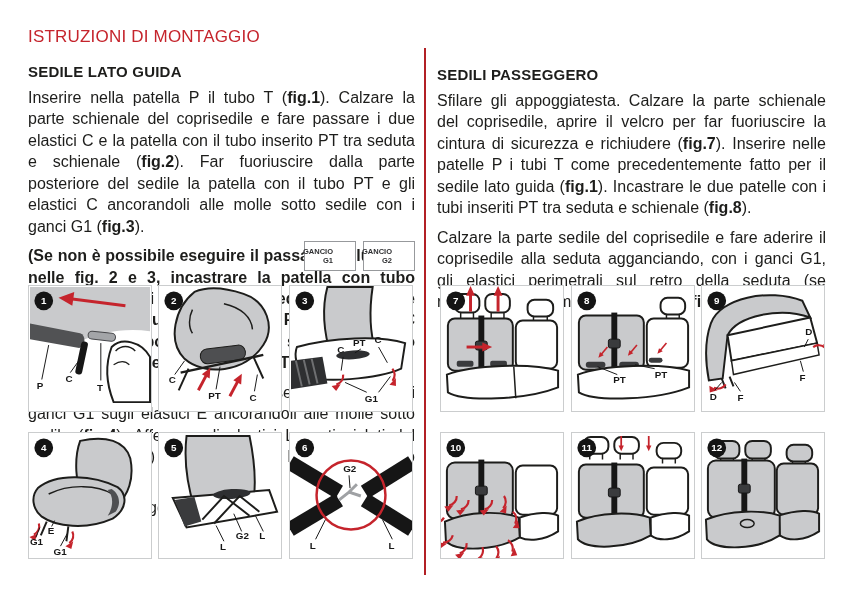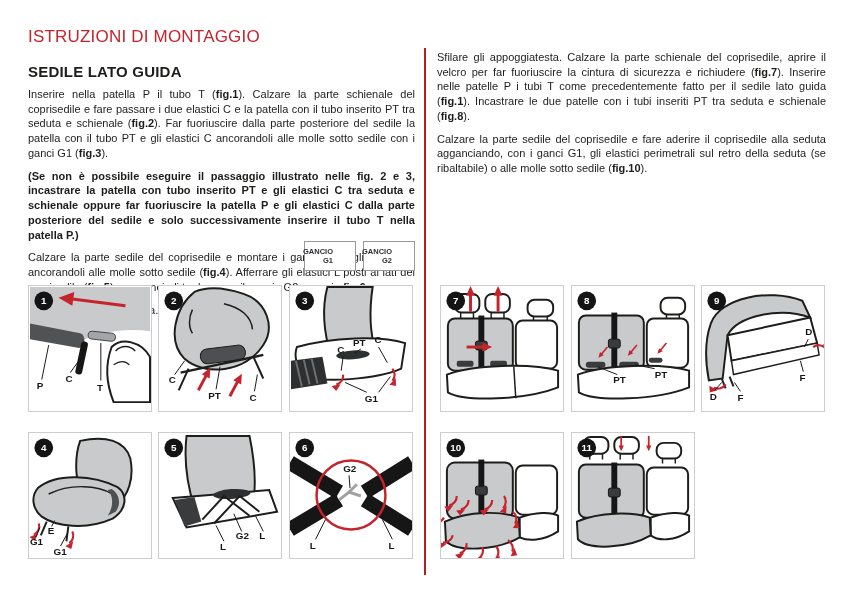--- a/index.html
+++ b/index.html
@@ -3,21 +3,21 @@
 <meta charset="utf-8">
 <style>
   html,body{margin:0;padding:0;background:#ffffff;}
   .page{position:relative;width:848px;height:600px;background:#fff;
         font-family:"Liberation Sans",sans-serif;color:#1d1d1b;overflow:hidden;}
   .col{position:absolute;}
   .col-left{left:28px;top:27px;width:387px;}
   .col-right{left:437px;top:50px;width:389px;}
   h1.title{font-size:17px;font-weight:normal;color:#c5242c;margin:0 0 7px;letter-spacing:.2px;}
   h2.sub{font-size:15px;font-weight:bold;margin:16px 0 7px;letter-spacing:.2px;}
-  p.para{font-size:11px;line-height:1.34;text-align:justify;margin:0 0 8px;}
+  p.para{font-size:16px;line-height:1.34;text-align:justify;margin:0 0 8px;}
   p.bold{font-weight:bold;}
   .divider{position:absolute;left:424px;top:48px;width:2px;height:527px;background:#b22025;}
   .hooks{position:absolute;left:304px;top:241px;display:flex;gap:7px;}
   .hookbox{width:52px;height:30px;border:1.5px solid #97999c;background:#fff;display:flex;
            align-items:center;justify-content:flex-end;gap:2px;padding:1px 20px;box-sizing:border-box;}
   .hookbox .txt{text-align:right;font-weight:bold;font-size:7.5px;line-height:1.25;color:#2e2f31;}
   .fig{position:absolute;width:124px;height:127px;border:1px solid #cbcdce;background:#fff;box-sizing:border-box;}
   .fig svg{display:block;}
   .lb{font:bold 10px "Liberation Sans",sans-serif;fill:#161616;}
   .bt{font:bold 10px "Liberation Sans",sans-serif;fill:#ffffff;text-anchor:middle;}
@@ -44,20 +44,21 @@
   <div class="col col-left">
     <h1 class="title">ISTRUZIONI DI MONTAGGIO</h1>
     <h2 class="sub">SEDILE LATO GUIDA</h2>
     <p class="para">Inserire nella patella P il tubo T (<b>fig.1</b>). Calzare la parte schienale del coprisedile e fare passare i due elastici C e la patella con il tubo inserito PT tra seduta e schienale (<b>fig.2</b>). Far fuoriuscire dalla parte posteriore del sedile la patella con il tubo PT e gli elastici C ancorandoli alle molle sotto sedile con i ganci G1 (<b>fig.3</b>).</p>
     <p class="para bold">(Se non è possibile eseguire il passaggio illustrato nelle fig. 2 e 3, incastrare la patella con tubo inserito PT e gli elastici C tra seduta e schienale oppure far fuoriuscire la patella P e gli elastici C dalla parte posteriore del sedile e solo successivamente inserire il tubo T nella patella P.)</p>
     <p class="para">Calzare la parte sedile del coprisedile e montare i ganci G1 sugli elastici E ancorandoli alle molle sotto sedile (<b>fig.4</b>). Afferrare gli elastici L posti ai lati del coprisedile (<b>fig.5</b>) e agganciarli tra loro con il gancio G2 come in <b>fig.6</b>.</p>
     <p class="para">Reinserire l’appoggiatesta.</p>
   </div>
 
   <div class="col col-right">
+    <h2 class="sub">SEDILI PASSEGGERO</h2>
     <p class="para">Sfilare gli appoggiatesta. Calzare la parte schienale del coprisedile, aprire il velcro per far fuoriuscire la cintura di sicurezza e richiudere (<b>fig.7</b>). Inserire nelle patelle P i tubi T come precedentemente fatto per il sedile lato guida (<b>fig.1</b>). Incastrare le due patelle con i tubi inseriti PT tra seduta e schienale (<b>fig.8</b>).</p>
     <p class="para">Calzare la parte sedile del coprisedile e fare aderire il coprisedile alla seduta agganciando, con i ganci G1, gli elastici perimetrali sul retro della seduta (se ribaltabile) o alle molle sotto sedile (<b>fig.10</b>).</p>
   </div>
 
   <div class="divider"></div>
 
   <div class="hooks">
     <div class="hookbox">
       <div class="txt">
         <div>GANCIO</div>
@@ -335,14 +336,33 @@
         <path d="M80,86 C96,80 112,80 119,84 L119,100 C104,110 88,110 80,104 Z" fill="#fff" stroke="#1d1d1b" stroke-width="2"></path>
         <path d="M5,90 C28,80 62,80 79,86 L80,104 C56,118 16,119 6,108 Z" fill="#c9cacc" stroke="#1d1d1b" stroke-width="2"></path>
       </g>
       <use href="#rarr" transform="translate(50,3) rotate(90) scale(0.6)"></use>
       <use href="#rarr" transform="translate(78,3) rotate(90) scale(0.6)"></use>
       <circle cx="15" cy="15" r="9.5" fill="#141414"></circle>
       <text class="bt" x="15" y="18.5">11</text>
     </svg>
   </div>
 
+  <div class="fig" style="left:701px;top:432px">
+    <svg viewBox="0 0 124 127" width="122" height="125">
+      <g>
+        <rect x="12" y="8" width="26" height="18" rx="7" fill="#c9cacc" stroke="#1d1d1b" stroke-width="2"></rect>
+        <rect x="44" y="8" width="26" height="18" rx="7" fill="#c9cacc" stroke="#1d1d1b" stroke-width="2"></rect>
+        <rect x="86" y="12" width="26" height="17" rx="7" fill="#c9cacc" stroke="#1d1d1b" stroke-width="2"></rect>
+        <path d="M19,26 V30 M32,26 V30 M51,26 V30 M64,26 V30 M92,29 V33 M105,29 V33" stroke="#1d1d1b" stroke-width="1.5"></path>
+        <rect x="76" y="31" width="42" height="52" rx="7" fill="#c9cacc" stroke="#1d1d1b" stroke-width="2"></rect>
+        <rect x="6" y="28" width="68" height="58" rx="8" fill="#c9cacc" stroke="#1d1d1b" stroke-width="2"></rect>
+        <rect x="40" y="26" width="6" height="62" fill="#161616"></rect>
+        <rect x="37" y="52" width="12" height="9" rx="2" fill="#3a3b3d" stroke="#161616"></rect>
+        <path d="M78,84 C96,78 112,78 119,82 L119,100 C104,110 88,110 79,104 Z" fill="#c9cacc" stroke="#1d1d1b" stroke-width="2"></path>
+        <path d="M4,88 C28,78 62,78 79,84 L79,104 C56,119 15,120 5,108 Z" fill="#c9cacc" stroke="#1d1d1b" stroke-width="2"></path>
+        <ellipse cx="46" cy="92" rx="7" ry="4" fill="#c9cacc" stroke="#1d1d1b" stroke-width="1.5"></ellipse>
+      </g>
+      <circle cx="15" cy="15" r="9.5" fill="#141414"></circle>
+      <text class="bt" x="15" y="18.5">12</text>
+    </svg>
+  </div>
 
 </div>
 
 </body></html>

